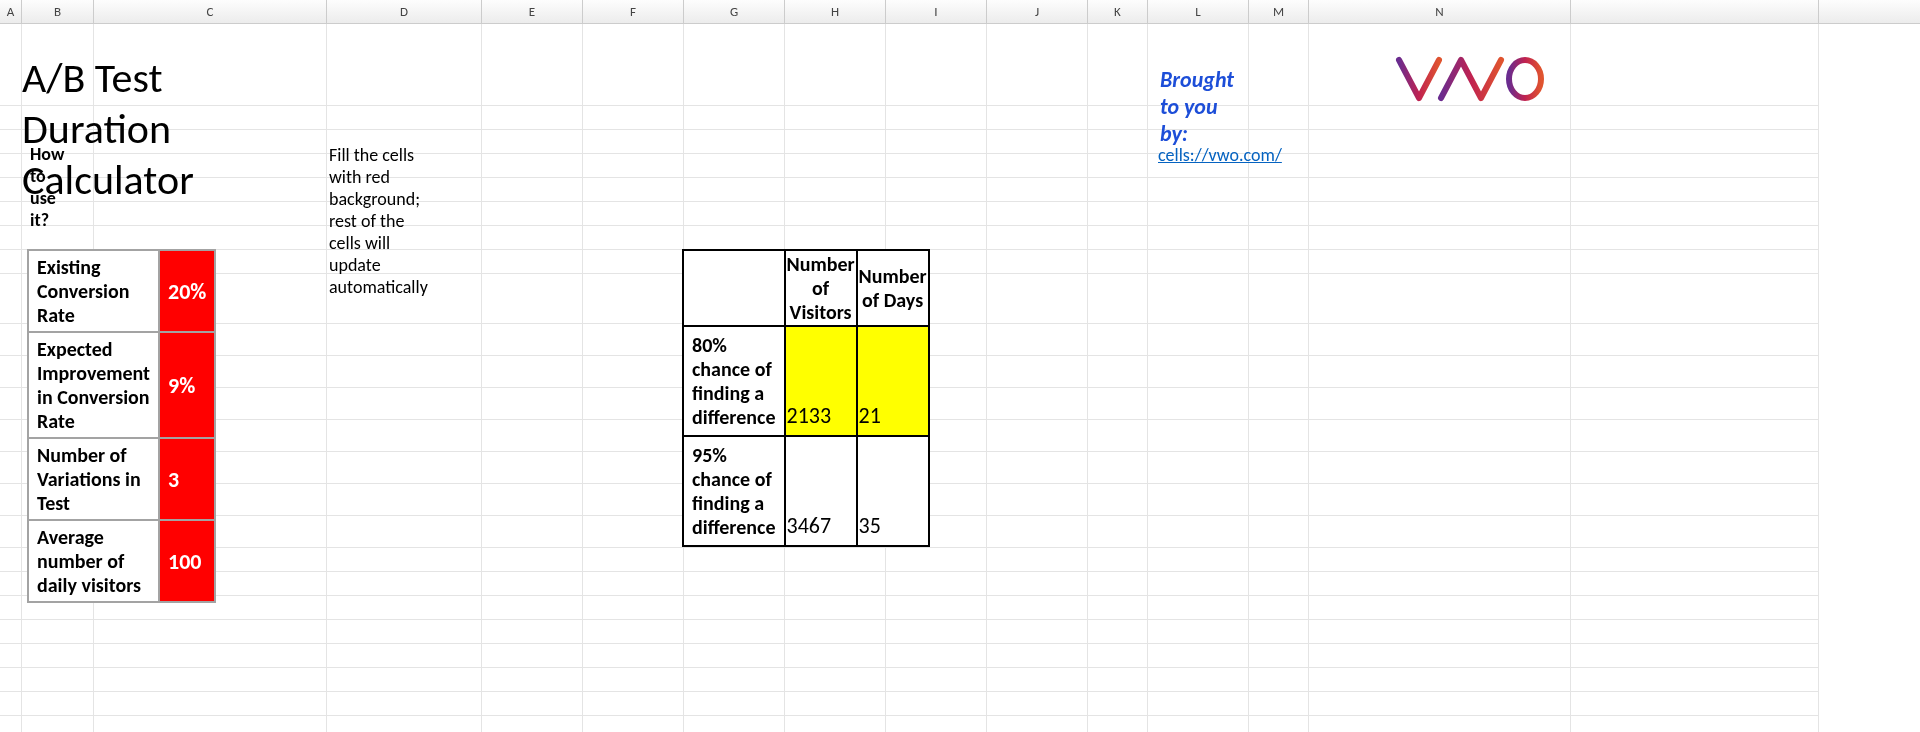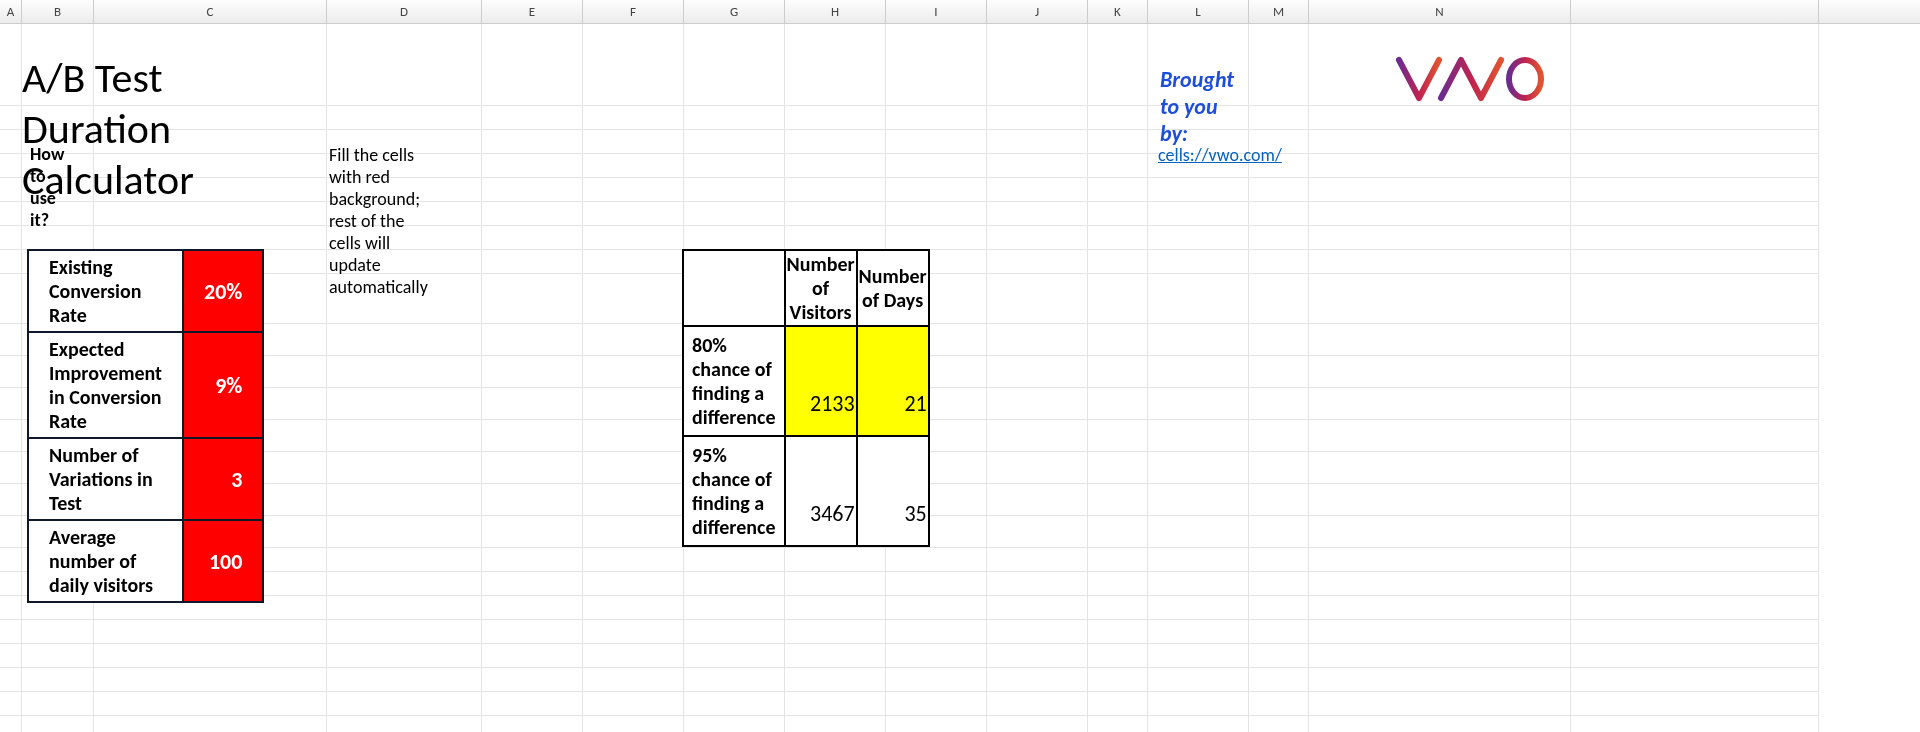--- a/index.html
+++ b/index.html
@@ -113,38 +113,38 @@
     text-decoration: underline;
   }
 
   .input-table {
     position: absolute;
     left: 27px;
     top: 225px;
     border-collapse: collapse;
   }
   .input-table td {
-    border: 2px solid #0f172a;
+    border: 2px solid #a3a3a3;
     font-size: 20px;
     font-weight: bold;
     vertical-align: middle;
-    padding: 4px 20px;
+    padding: 4px 8px;
   }
   .input-table .label-cell {
     width: 300px;
     height: 50px;
     background: #fff;
     text-align: left;
   }
   .input-table .tall { height: 62px; }
   .input-table .val-cell {
     width: 155px;
     background: #ff0000;
     color: #fff;
-    text-align: right;
+    text-align: left;
     font-weight: bold;
     font-size: 22px;
   }
 
   .output-table {
     position: absolute;
     left: 682px;
     top: 225px;
     border-collapse: collapse;
   }
@@ -160,24 +160,24 @@
   }
   .output-table .rowlabel {
     width: 305px;
     font-weight: bold;
     text-align: left;
     padding: 6px 8px;
     height: 62px;
     background: #fff;
   }
   .output-table .num {
-    text-align: right;
+    text-align: left;
     font-size: 22px;
     vertical-align: bottom;
-    padding-bottom: 18px;
+    padding-bottom: 6px;
     background: #fff;
   }
   .output-table .visitors { width: 260px; }
   .output-table .days { width: 262px; margin-left: 40px; }
   .output-table .yellow { background: #ffff00; }
 </style>
 </head>
 <body>
 
 <div class="sheet">

